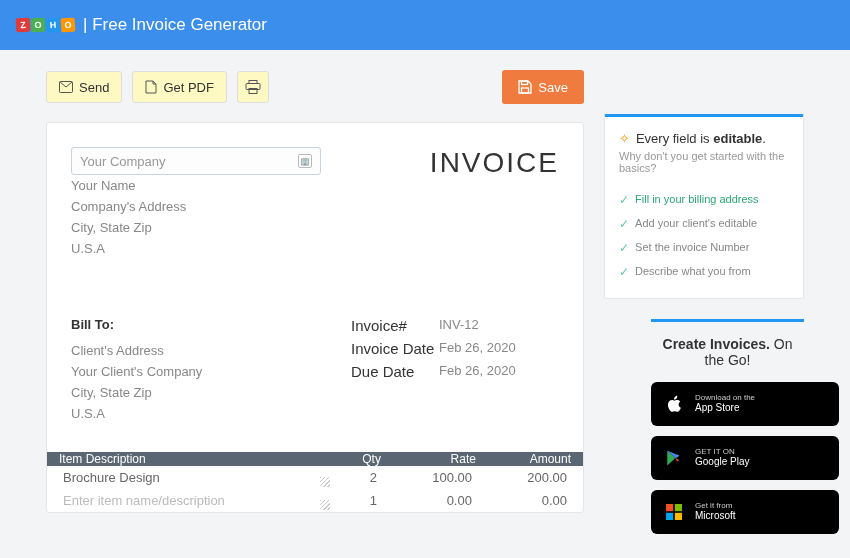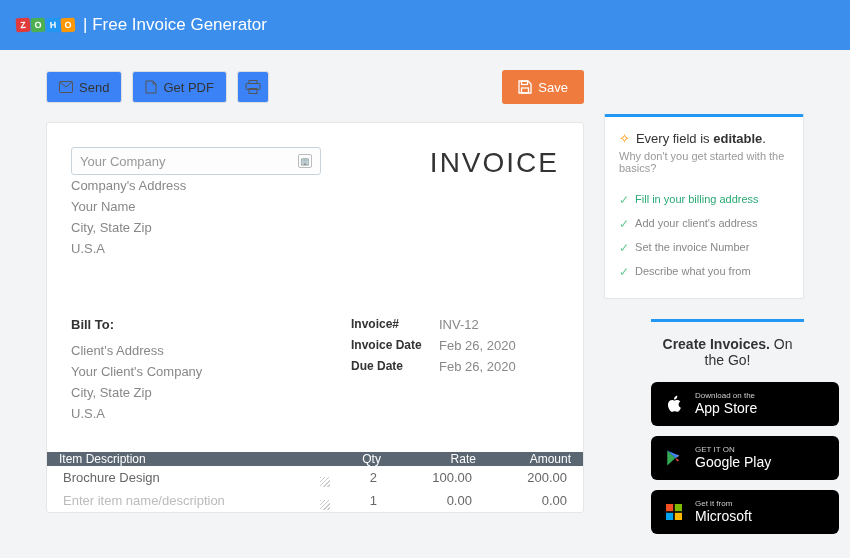--- a/index.html
+++ b/index.html
@@ -6,38 +6,38 @@
   body { font-family: -apple-system, BlinkMacSystemFont, "Segoe UI", Arial, sans-serif; background: #f2f4f6; width: 850px; height: 558px; overflow: hidden; font-size: 13px; color: #333; }
   .header { background: #3b8eec; height: 50px; display: flex; align-items: center; padding: 0 16px; }
   .logo { display: flex; align-items: center; gap: 8px; }
   .logo-zoho { display: inline-flex; gap: 1px; }
   .logo-zoho span { display: inline-block; width: 14px; height: 14px; border-radius: 2px; font-size: 9px; color: #fff; font-weight: bold; text-align: center; line-height: 14px; transform: rotate(-4deg); }
   .logo-zoho span:nth-child(1){ background:#e03a3a; } .logo-zoho span:nth-child(2){ background:#4caf50; } .logo-zoho span:nth-child(3){ background:#2196f3; } .logo-zoho span:nth-child(4){ background:#ff9800; }
   .logo-title { color: #fff; font-size: 17px; font-weight: 500; }
   .page { display: flex; padding: 20px 46px 0 46px; gap: 20px; align-items: flex-start; }
   .main { width: 560px; }
   .toolbar { display: flex; align-items: center; gap: 10px; margin-bottom: 18px; }
-  .btn { background: #3b82f6; border: 1px solid #ddd; border-radius: 3px; height: 32px; padding: 0 12px; display: inline-flex; align-items: center; gap: 6px; color: #333; font-size: 13px; cursor: pointer; }
+  .btn { background: #fef9c3; border: 1px solid #ddd; border-radius: 3px; height: 32px; padding: 0 12px; display: inline-flex; align-items: center; gap: 6px; color: #333; font-size: 13px; cursor: pointer; }
   .btn-icon { width: 32px; padding: 0; justify-content: center; }
   .spacer { flex: 1; }
   .btn-save { background: #ef7b3e; color: #fff; border: none; height: 34px; padding: 0 16px; font-weight: 500; }
   .card { background: #fff; border: 1px solid #e6e6e6; border-radius: 3px; padding: 24px 0 0 0; }
   .card-inner { padding: 0 24px; }
   .top-row { display: flex; justify-content: space-between; align-items: flex-start; margin-bottom: 6px; }
   .company-input { width: 250px; border: 1px solid #c9d3db; border-radius: 3px; height: 28px; padding: 0 8px; color: #999; font-size: 13px; background: #fdfdfd; display: flex; align-items: center; justify-content: space-between; }
   .corp-icon { border: 1px solid #bbb; border-radius: 2px; width: 14px; height: 14px; font-size: 8px; color: #888; display: inline-flex; align-items: center; justify-content: center; }
   .invoice-title { font-size: 28px; letter-spacing: 2px; color: #333; font-weight: 500; }
   .addr-line { color: #888; font-size: 13px; padding: 3px 0; }
   .section-gap { height: 52px; }
   .two-col { display: flex; }
   .col-left { width: 280px; }
   .col-right { flex: 1; }
   .label-bold { font-weight: 600; color: #333; margin-bottom: 8px; }
   .meta-row { display: flex; margin-bottom: 6px; }
-  .meta-key { width: 88px; font-weight: 700; font-size: 12px; color: #333; }
+  .meta-key { width: 88px; font-weight: 400; font-size: 15px; color: #333; }
   .meta-val { color: #888; font-size: 13px; }
   .table { margin-top: 28px; width: 100%; border-collapse: collapse; }
   .table thead { background: #5b6673; }
   .table th { color: #fff; font-size: 12px; font-weight: 500; padding: 0 12px; text-align: right; }
   .table th:first-child { text-align: left; }
   .table td { padding: 4px 16px; font-size: 13px; color: #666; text-align: right; vertical-align: top; }
   .table td:first-child { text-align: left; }
   .desc-cell { position: relative; }
   .resize-handle { position: absolute; right: 6px; bottom: 2px; width: 10px; height: 10px; background: repeating-linear-gradient(135deg,#ccc,#ccc 1px,transparent 1px,transparent 3px); }
   .placeholder { color: #bbb; }
@@ -48,21 +48,21 @@
   .tip-sub { color: #999; font-size: 11px; margin-bottom: 14px; }
   .check-item { font-size: 11px; color: #888; padding: 5px 0; display: flex; gap: 6px; }
   .check-item .ck { color: #6c9; font-size: 12px; }
   .check-item.done { color: #2aa876; }
   .promo { margin-top: 20px; border-top: 3px solid #2196f3; padding-top: 14px; text-align: center; margin-left: 47px; }
   .promo-title { font-size: 14px; font-weight: 600; margin-bottom: 14px; }
   .promo-title .normal { font-weight: 400; }
   .store-btn { background: #000; color: #fff; border-radius: 6px; width: 188px; height: 44px; margin: 0 auto 10px auto; display: flex; align-items: center; padding: 0 12px; gap: 10px; text-align: left; }
   .store-btn .bi { width: 22px; height: 22px; display: flex; align-items: center; justify-content: center; }
   .store-btn .small { font-size: 8px; line-height: 1; color: #ccc; }
-  .store-btn .big { font-size: 14px; font-weight: 500; line-height: 1.2; }
+  .store-btn .big { font-size: 10px; font-weight: 500; line-height: 1.2; }
   svg { display: block; }
 </style>
 </head>
 <body>
 
 <div class="header">
   <div class="logo">
     <span class="logo-zoho">
       <span>Z</span>
         <span>O</span>
@@ -117,22 +117,22 @@
     </div>
 
     <div class="card">
       <div class="card-inner">
         <div class="top-row">
           <div>
             <div class="company-input">
               <span>Your Company</span>
               <span class="corp-icon">🏢</span>
             </div>
+            <div class="addr-line">Your Name</div>
             <div class="addr-line">Company's Address</div>
-            <div class="addr-line">Your Name</div>
             <div class="addr-line">City, State Zip</div>
             <div class="addr-line">U.S.A</div>
           </div>
           <div class="invoice-title">INVOICE</div>
         </div>
 
         <div class="section-gap"></div>
 
         <div class="two-col">
           <div class="col-left">
@@ -192,21 +192,21 @@
         <span class="bulb">✧</span>
         <span><span>Every field is </span><b>editable</b>.</span>
       </div>
       <div class="tip-sub">Why don't you get started with the basics?</div>
       <div class="check-item done">
           <span class="ck">✓</span>
           <span>Fill in your billing address</span>
         </div>
       <div class="check-item">
           <span class="ck">✓</span>
-          <span>Add your client's address</span>
+          <span>Add your client's editable</span>
         </div>
       <div class="check-item">
           <span class="ck">✓</span>
           <span>Set the invoice Number</span>
         </div>
       <div class="check-item">
           <span class="ck">✓</span>
           <span>Describe what you from</span>
         </div>
     </div>

